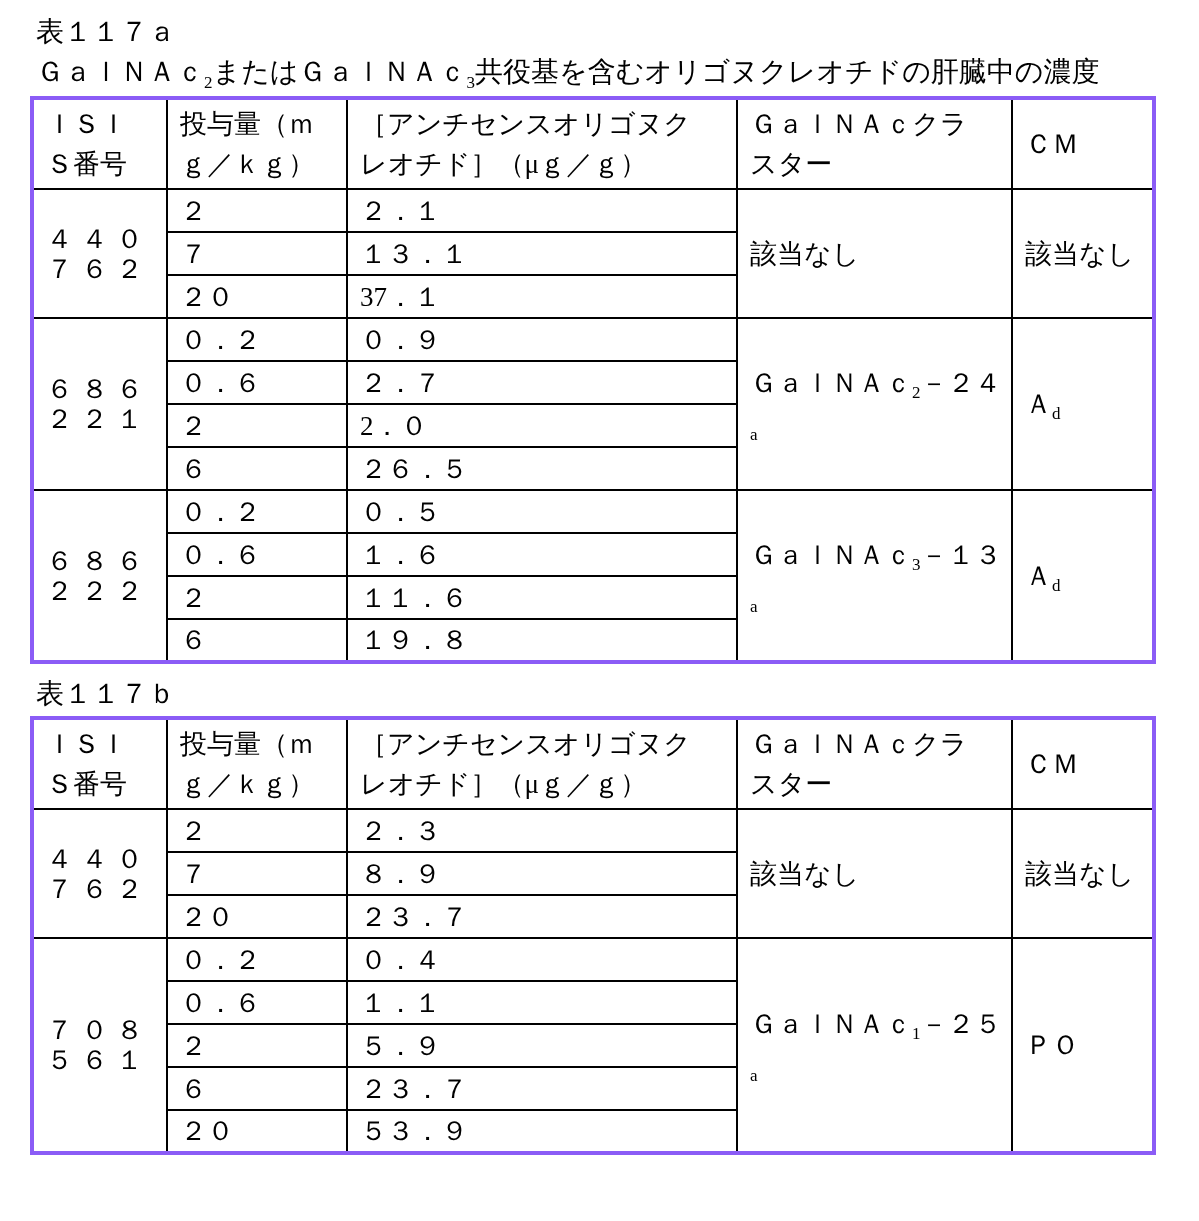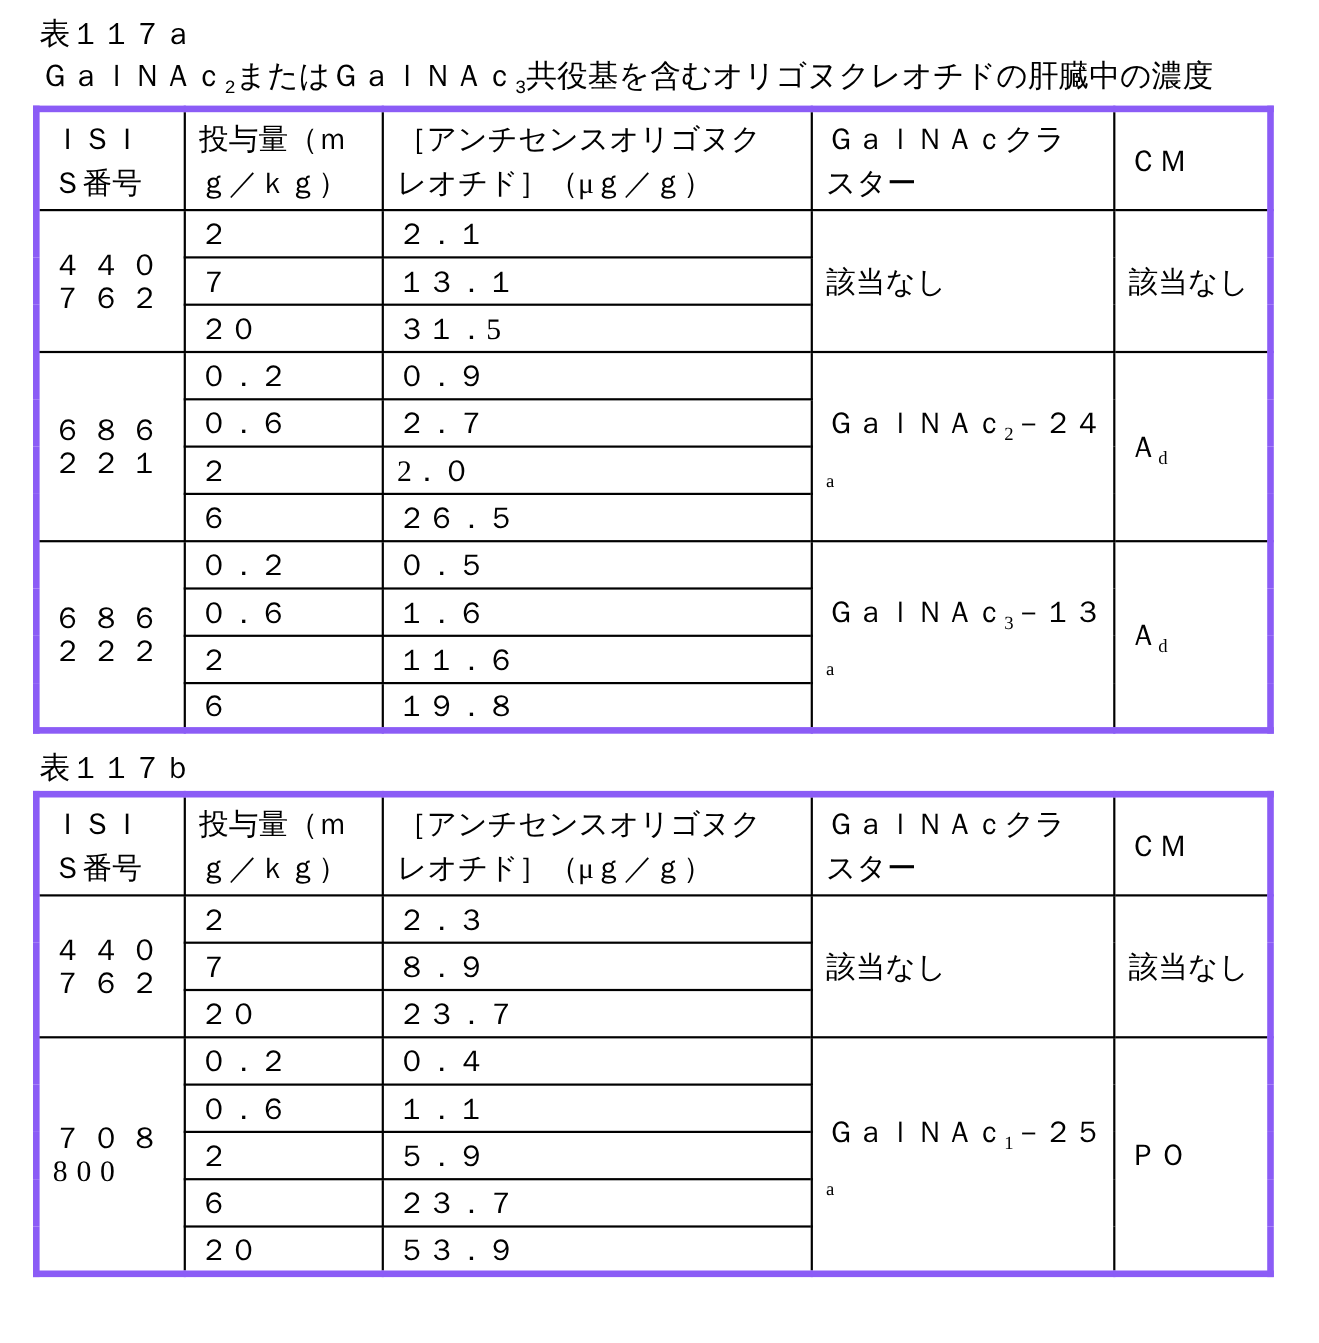--- a/index.html
+++ b/index.html
@@ -22,31 +22,30 @@
     font-size: 28px;
     line-height: 36px;
     margin: 2px 0 2px 6px;
     white-space: pre-line;
   }
   .tbl-subtitle {
     font-size: 28px;
     line-height: 40px;
     margin: 0 0 4px 6px;
     white-space: pre-line;
-    font-family: Liberation Mono, monospace;
   }
   .tbl-subtitle sub, .data-table sub {
     font-size: 17px;
     line-height: 0;
   }
   .data-table {
     border-collapse: collapse;
     table-layout: fixed;
     width: 1122px;
-    border: 6px solid #8b5cf6;
+    border: 4px solid #8b5cf6;
     margin-bottom: 0;
   }
   .data-table td, .data-table th {
     border: 2px solid #000;
     font-size: 27px;
     font-weight: normal;
     text-align: left;
     vertical-align: middle;
     padding: 2px 8px 2px 12px;
     white-space: pre-line;
@@ -65,20 +64,21 @@
     padding-left: 14px;
   }
   .dose-cell, .conc-cell {
     line-height: 30px;
   }
   .cluster-cell, .cm-cell {
     line-height: 42px;
   }
   .mt {
     margin-top: 14px;
+    font-family: Liberation Mono, monospace;
   }
 </style>
 </head>
 <body>
 
 <div class="page">
 
   <div class="tbl-title">表１１７ａ</div>
   <div class="tbl-subtitle">ＧａｌＮＡｃ<sub>2</sub>またはＧａｌＮＡｃ<sub>3</sub>共役基を含むオリゴヌクレオチドの肝臓中の濃度</div>
   <table class="data-table">
@@ -110,21 +110,21 @@
           <td class="conc-cell">２．１</td>
           <td class="cluster-cell" rowspan="3">該当なし</td>
           <td class="cm-cell" rowspan="3">該当なし</td>
         </tr>
         <tr class="data-row">
           <td class="dose-cell">７</td>
           <td class="conc-cell">１３．１</td>
         </tr>
         <tr class="data-row">
           <td class="dose-cell">２０</td>
-          <td class="conc-cell">３１．5</td>
+          <td class="conc-cell">37．１</td>
         </tr>
         <tr class="data-row">
           <td class="isis-cell" rowspan="4">６８６
 ２２１</td>
           <td class="dose-cell">０．２</td>
           <td class="conc-cell">０．９</td>
           <td class="cluster-cell" rowspan="4">ＧａｌＮＡｃ<sub>2</sub>－２４<sub>a</sub></td>
           <td class="cm-cell" rowspan="4">Ａ<sub>d</sub></td>
         </tr>
         <tr class="data-row">
@@ -196,21 +196,21 @@
         <tr class="data-row">
           <td class="dose-cell">７</td>
           <td class="conc-cell">８．９</td>
         </tr>
         <tr class="data-row">
           <td class="dose-cell">２０</td>
           <td class="conc-cell">２３．７</td>
         </tr>
         <tr class="data-row">
           <td class="isis-cell" rowspan="5">７０８
-800</td>
+５６１</td>
           <td class="dose-cell">０．２</td>
           <td class="conc-cell">０．４</td>
           <td class="cluster-cell" rowspan="5">ＧａｌＮＡｃ<sub>1</sub>－２５<sub>a</sub></td>
           <td class="cm-cell" rowspan="5">ＰＯ</td>
         </tr>
         <tr class="data-row">
           <td class="dose-cell">０．６</td>
           <td class="conc-cell">１．１</td>
         </tr>
         <tr class="data-row">

